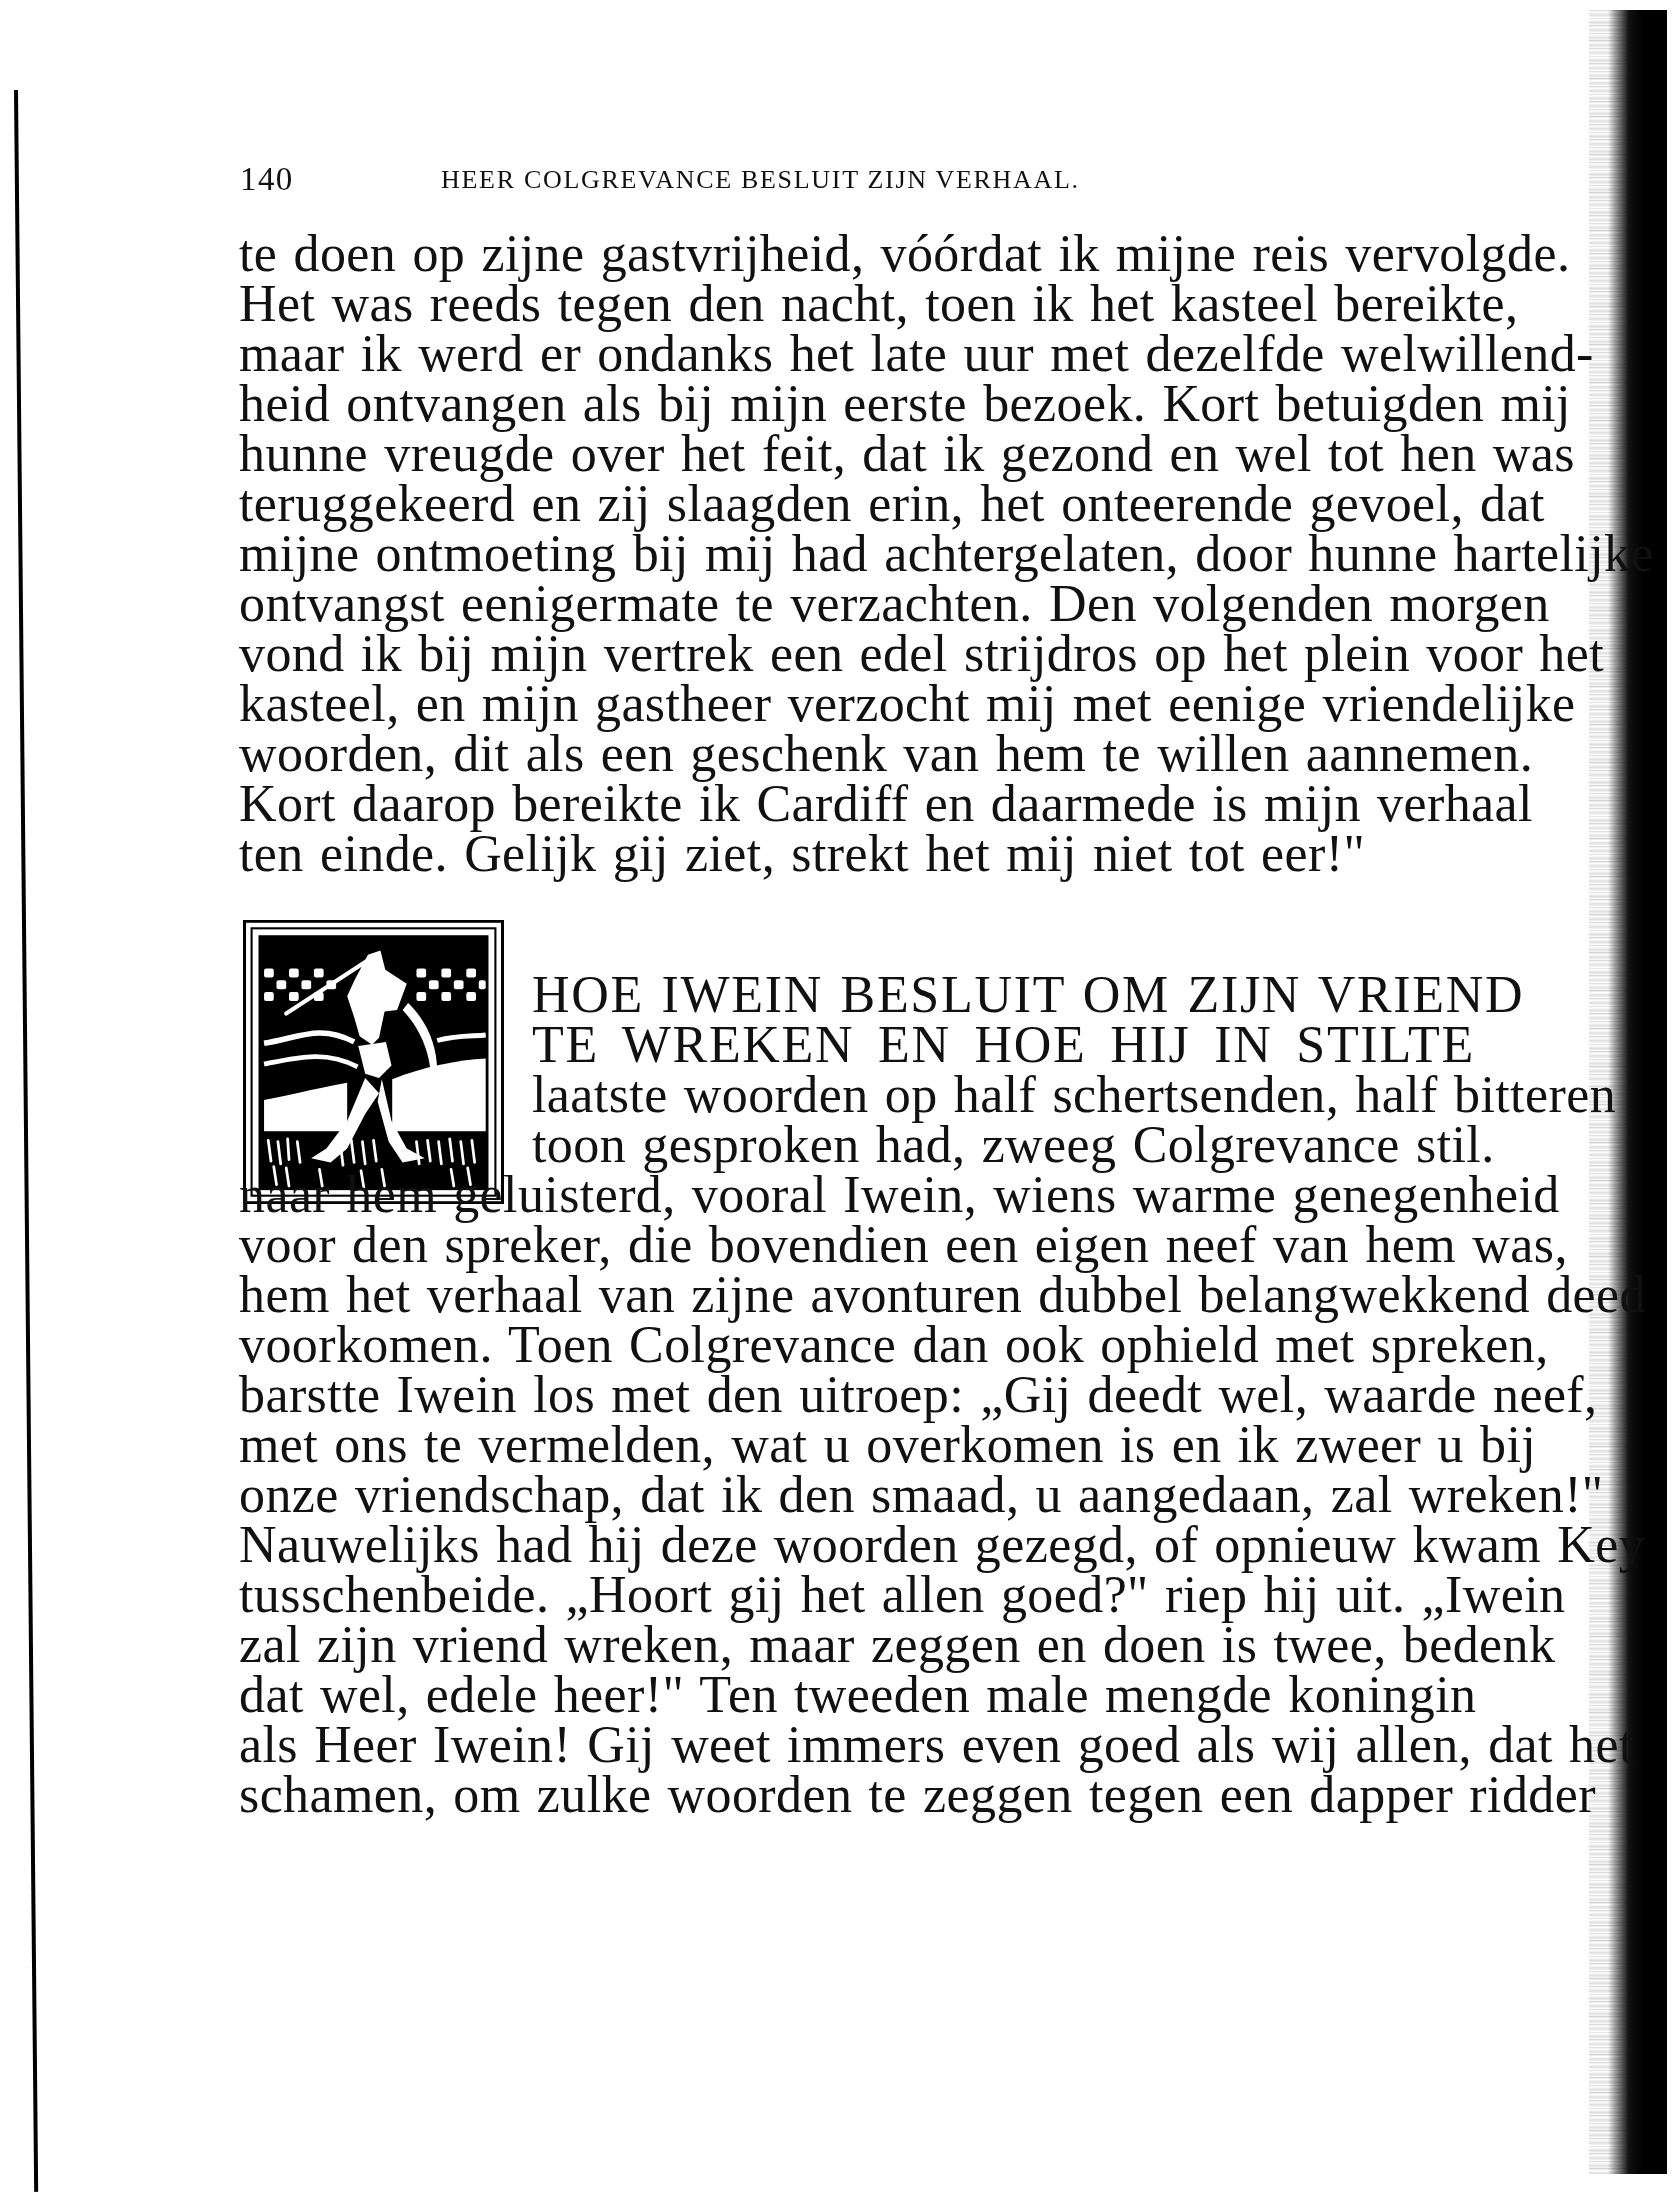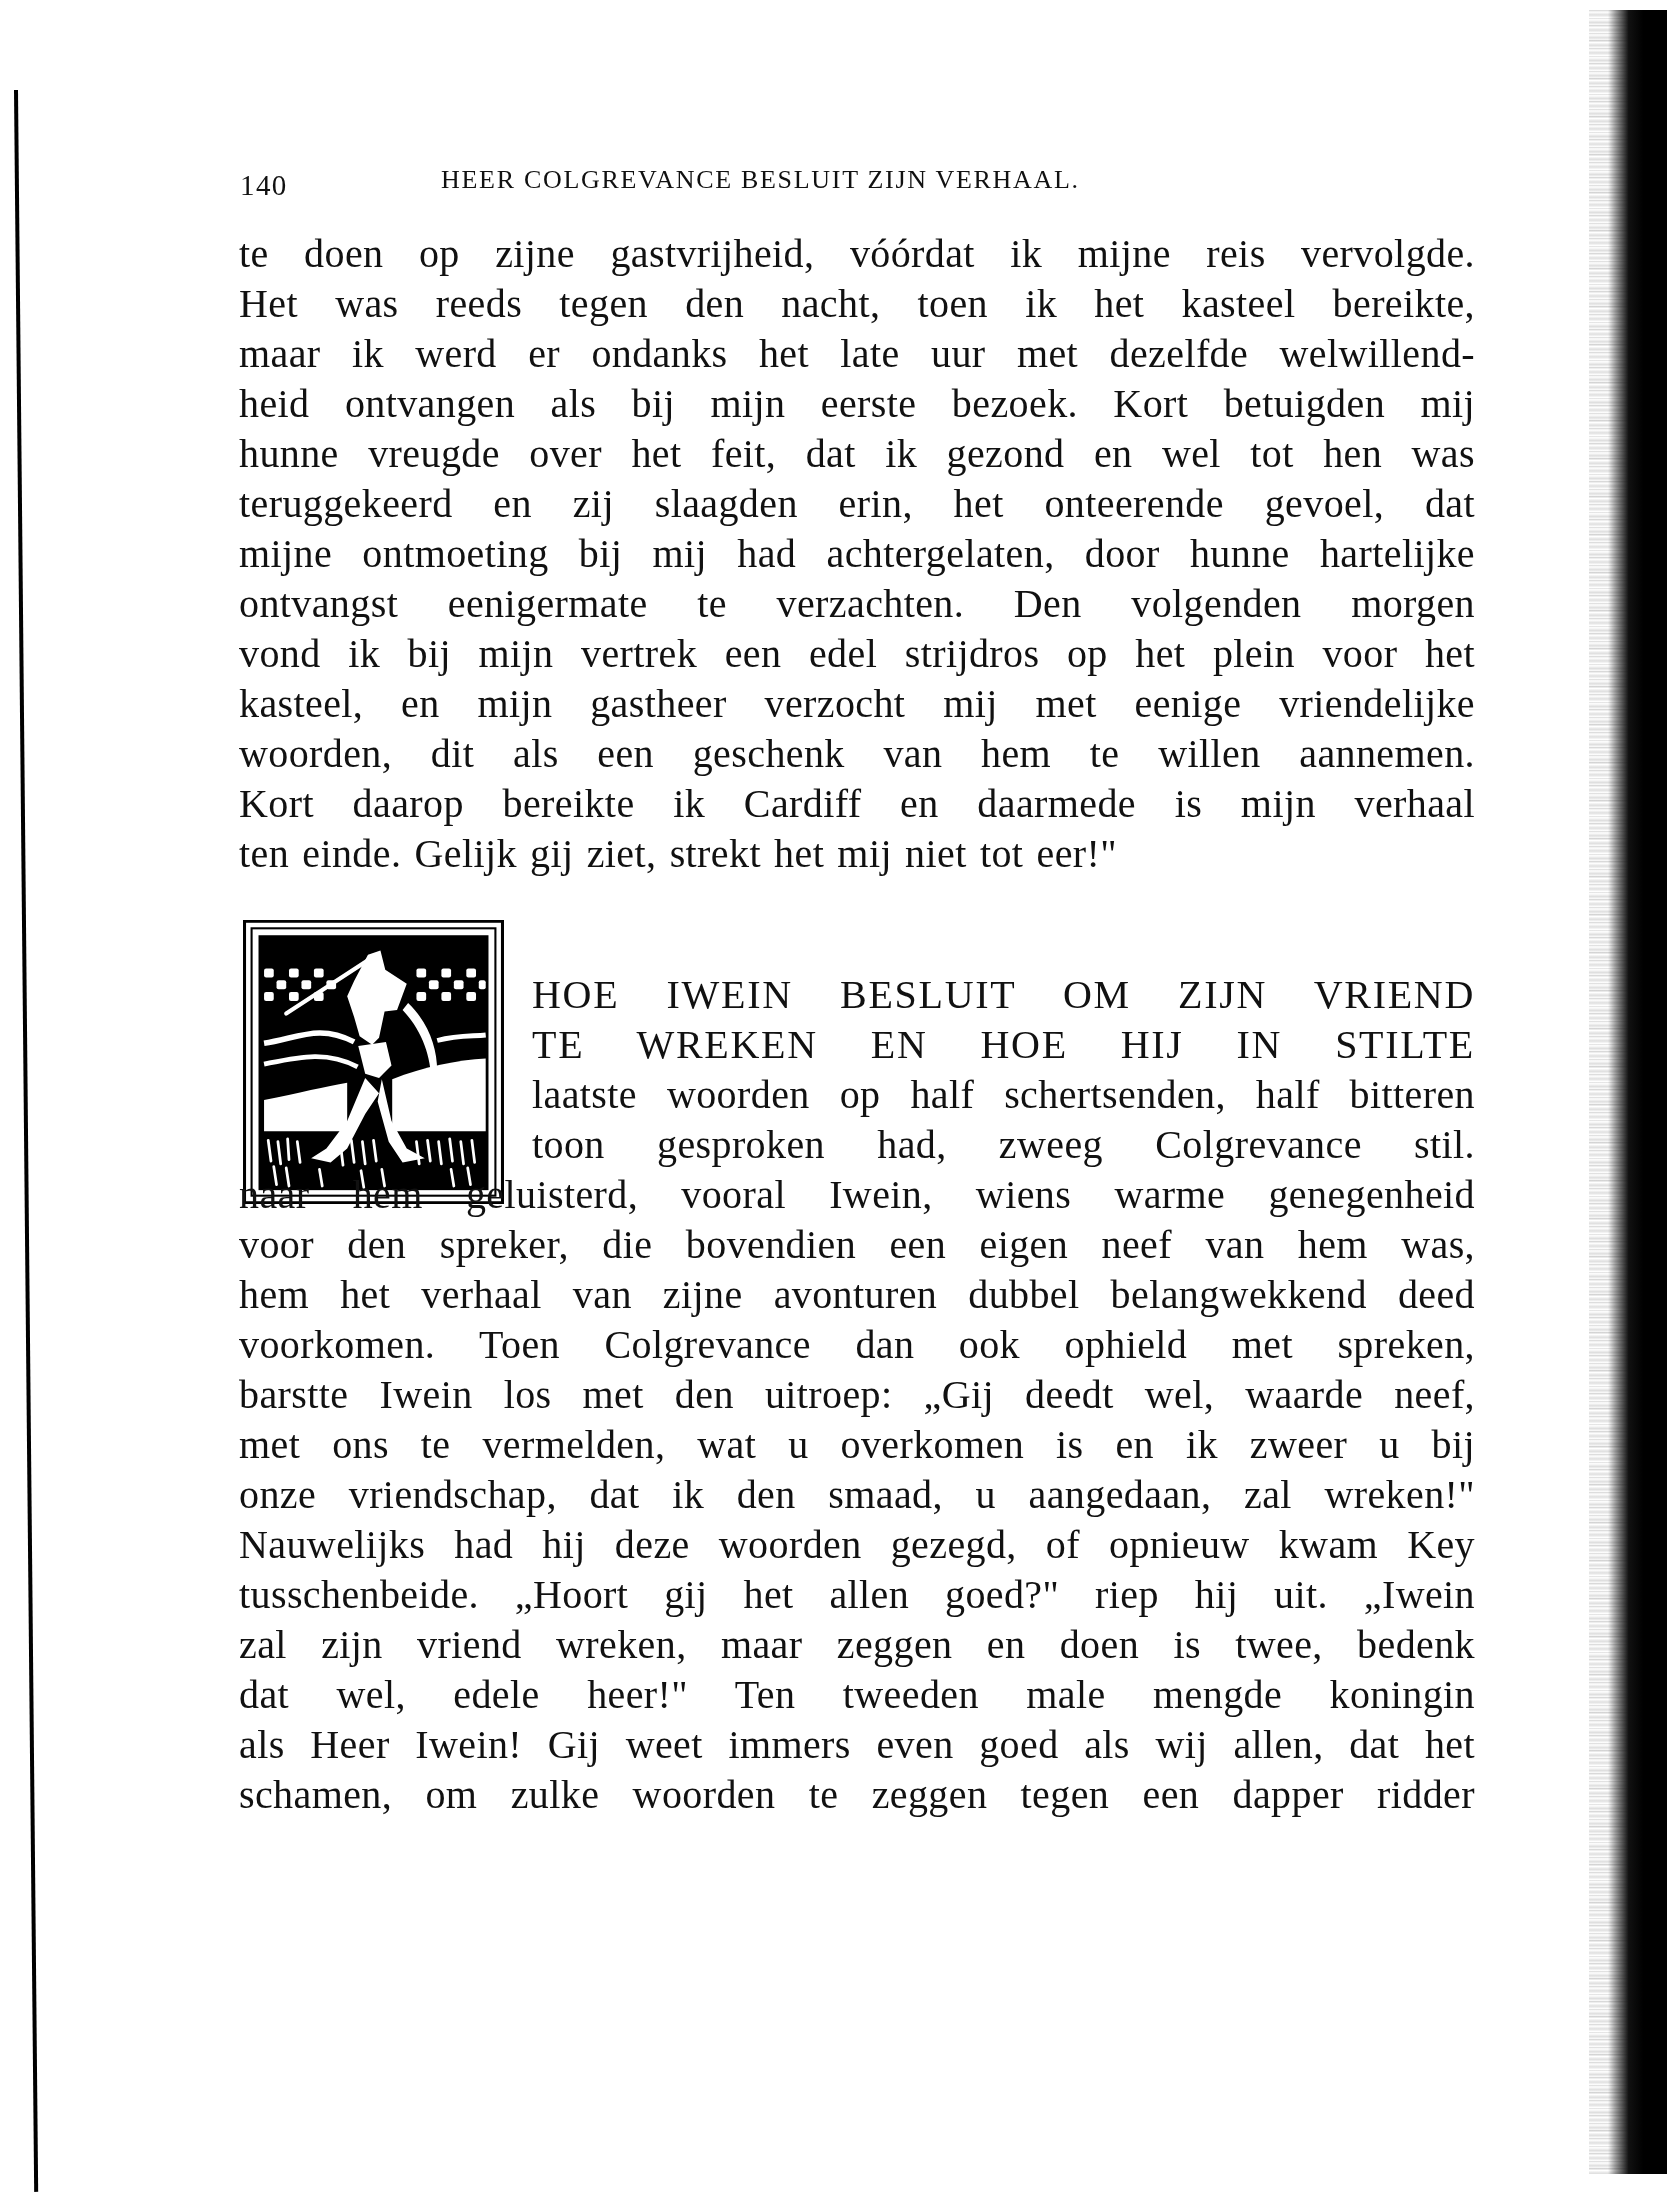--- a/index.html
+++ b/index.html
@@ -17,25 +17,25 @@
   }
   .right-edge-speckle {
     position:absolute; left:1589px; top:10.4px; width:42px; height:2164px;
     background:repeating-linear-gradient(180deg, rgba(0,0,0,0.25) 0px, rgba(0,0,0,0) 2.1px, rgba(0,0,0,0.18) 4.9px, rgba(0,0,0,0) 7.6px);
     opacity:0.7;
   }
   .running-head {
     position:absolute; left:240px; top:161px; width:1249px; height:42px;
     font-size:26px; letter-spacing:2.1px; white-space:nowrap;
   }
-  .page-number { position:absolute; left:0; top:8px; font-size:29px; letter-spacing:1.4px; }
+  .page-number { position:absolute; left:0; top:0; font-size:33px; letter-spacing:1.4px; }
   .head-title { position:absolute; left:201px; top:4.2px; letter-spacing:1.7px; }
   .text-block {
     position:absolute; left:239px; width:1236px;
-    font-size:40px; line-height:50px; text-align:justify; text-align-last:left;
+    font-size:52px; line-height:50px; text-align:justify; text-align-last:left;
     word-spacing:2.8px; letter-spacing:0.4px;
   }
   .text-block .line { display:block; text-align:justify; text-align-last:justify; white-space:nowrap; height:50px; }
   .text-block .line.last { text-align-last:left; }
   .block-1 { top:229px; }
   .block-2 { top:970px; }
   .aside-lines { margin-left:293px; }
   .illustration {
     position:absolute; left:243px; top:920px; width:261px; height:284px;
   }

